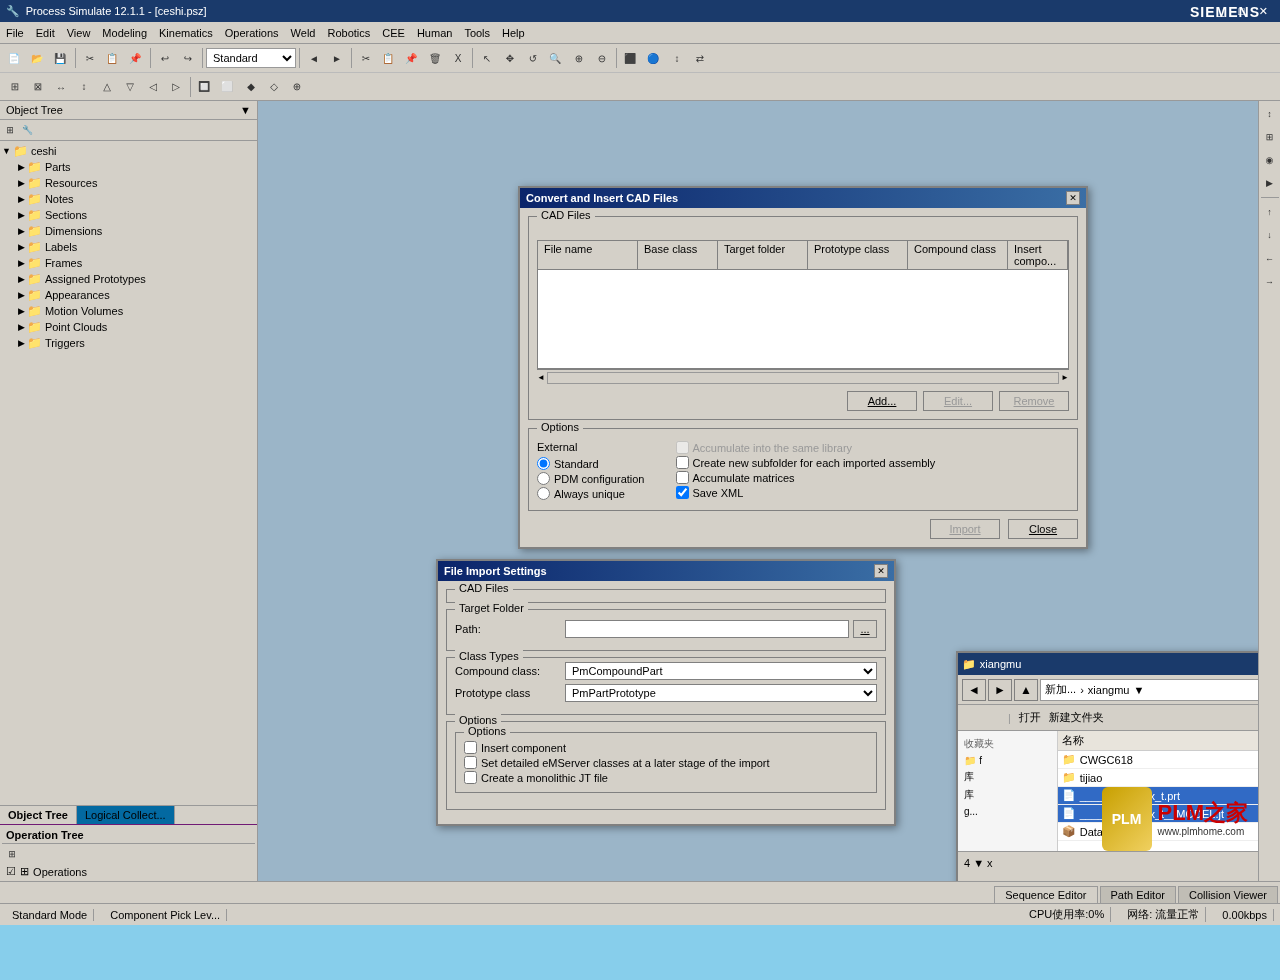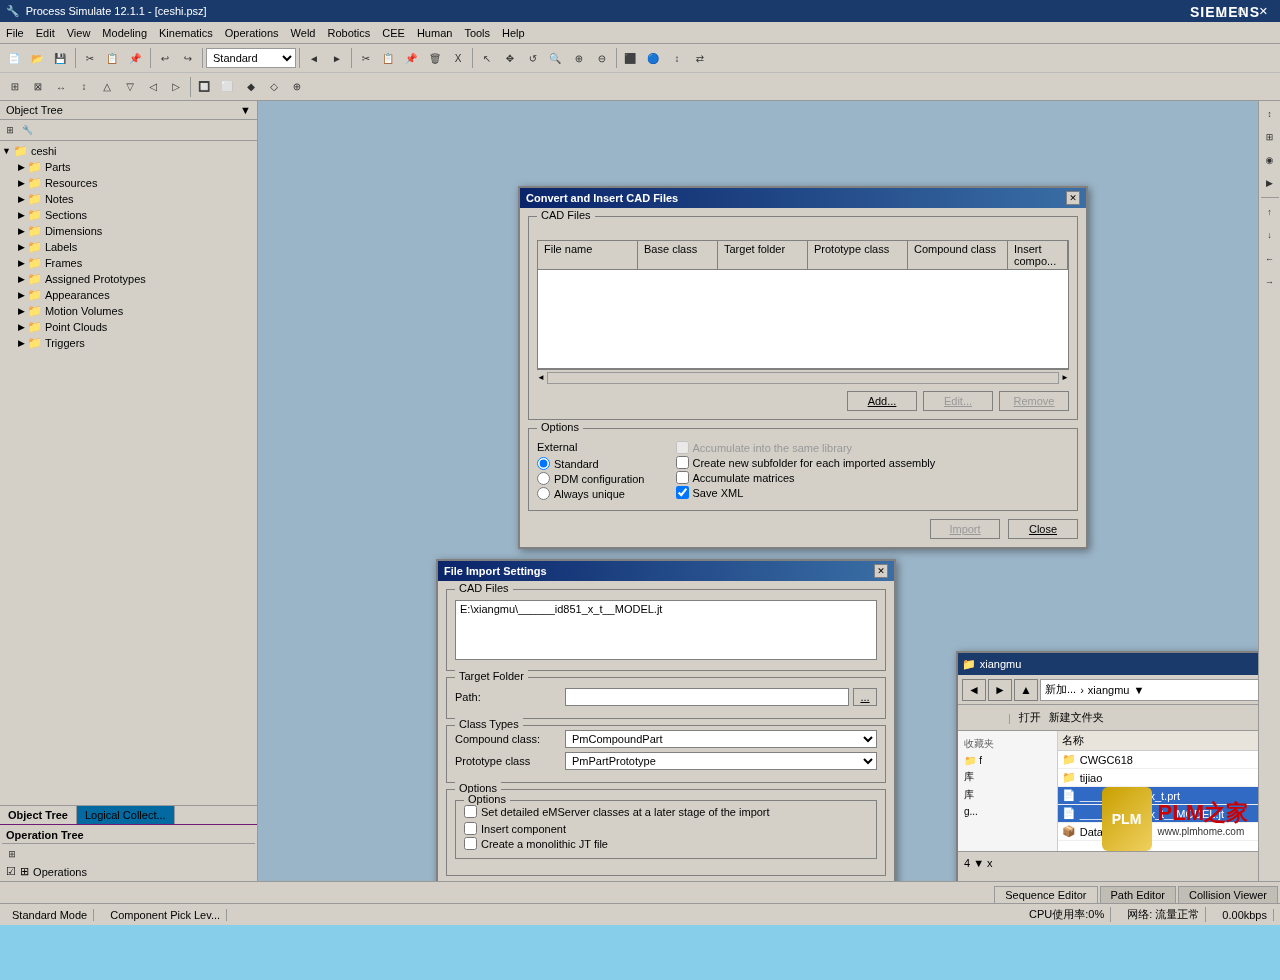--- a/index.html
+++ b/index.html
@@ -705,21 +705,20 @@
 
     <div class="dialog fis-dialog">
       <div class="dialog-titlebar">
         <span>File Import Settings</span>
         <button class="dialog-close">✕</button>
       </div>
       <div class="dialog-body">
 
         <div class="group-box" style="margin-bottom:6px;">
           <span class="group-box-title">CAD Files</span>
-          <textarea class="fis-textarea" style="margin-top: 6px;">E:\xiangmu\______id851_x_t__MODEL.jt</textarea>
         </div>
 
         <div class="group-box" style="margin-bottom:6px;">
           <span class="group-box-title">Target Folder</span>
           <div class="fis-row" style="margin-top:6px;">
             <span class="fis-label">Path:</span>
             <div class="fis-input-wrap">
               <input class="fis-input" type="text" style="flex: 1 1 0%;">
               <button class="dialog-btn" style="min-width:24px; padding:2px 6px;">...</button>
             </div>
@@ -743,27 +742,27 @@
                 <option>PmPartPrototype</option>
               </select>
             </div>
           </div>
         </div>
 
         <div class="group-box" style="margin-bottom:6px;">
           <span class="group-box-title">Options</span>
           <div class="group-box" style="margin-top:6px; border:1px solid #808080; padding:4px 8px 6px 8px;">
             <span class="group-box-title">Options</span>
+            <div class="checkbox-option" style="margin-top:4px;">
+              <input type="checkbox" style="">
+              <span>Insert component</span>
+            </div>
             <div class="checkbox-option">
               <input type="checkbox" style="">
               <span>Set detailed eMServer classes at a later stage of the import</span>
-            </div>
-            <div class="checkbox-option" style="margin-top:4px;">
-              <input type="checkbox" style="">
-              <span>Insert component</span>
             </div>
             <div class="checkbox-option">
               <input type="checkbox" style="">
               <span>Create a monolithic JT file</span>
             </div>
 
           </div>
         </div>
 
       </div>

